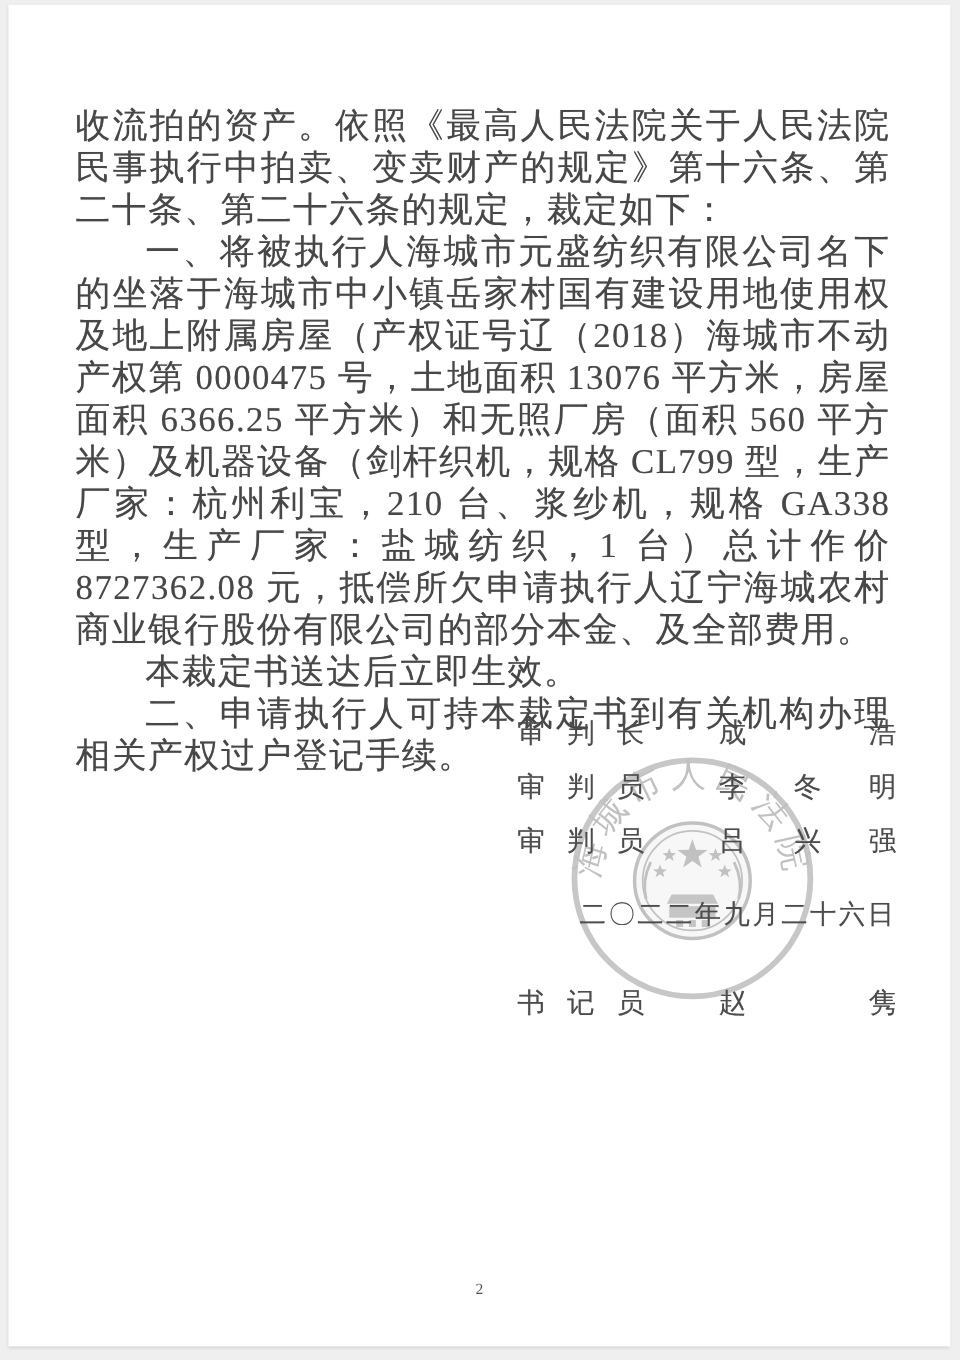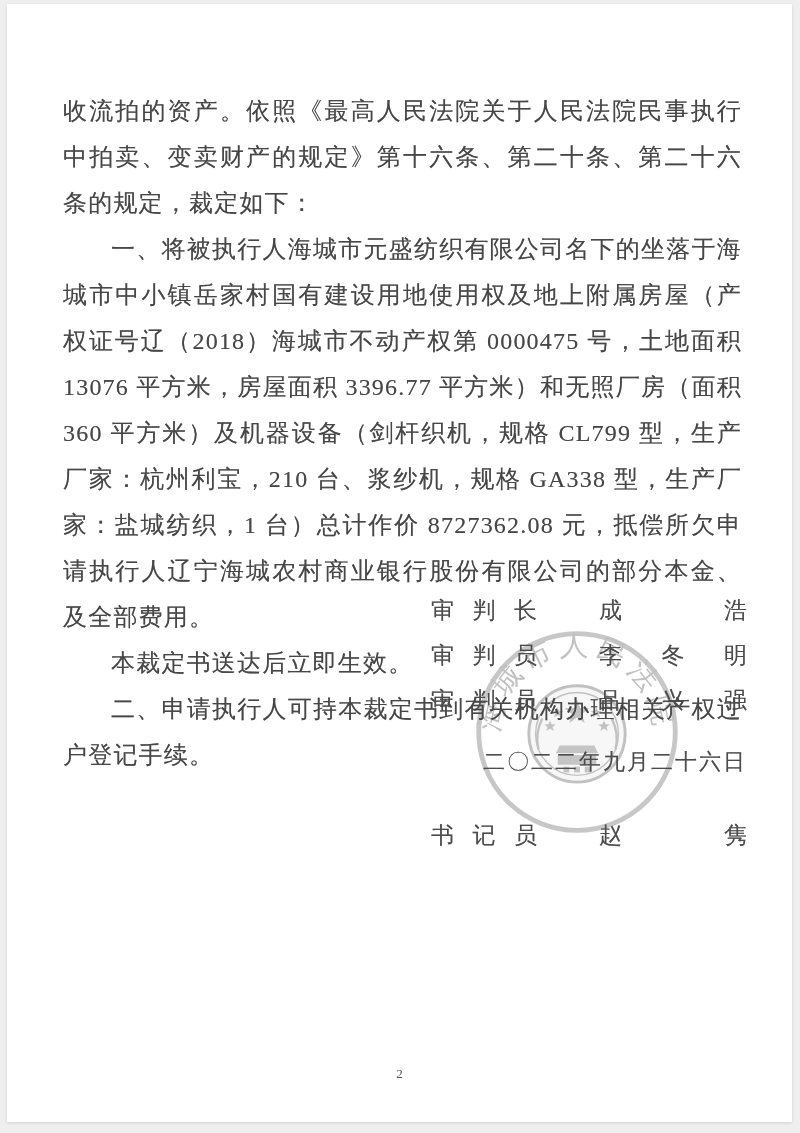--- a/index.html
+++ b/index.html
@@ -26,22 +26,22 @@
     background: #ffffff;
     box-shadow: 0 1px 3px rgba(0,0,0,0.12);
     overflow: hidden;
   }
   .doc-body {
     position: absolute;
     left: 56px;
     top: 84px;
     width: 679px;
     color: #474747;
-    font-size: 24px;
-    line-height: 46px;
+    font-size: 29px;
+    line-height: 35px;
     letter-spacing: 1.2px;
     text-align: justify;
     z-index: 2;
   }
   .doc-body p {
     margin: 0;
     text-shadow: 0 0 0.6px rgba(90,90,90,0.55);
   }
   .doc-body p.indent { text-indent: 2em; }
 
@@ -105,21 +105,21 @@
   }
 </style>
 </head>
 <body>
 
 <div class="scan-frame">
   <div class="paper">
 
     <div class="doc-body">
       <p>收流拍的资产。依照《最高人民法院关于人民法院民事执行中拍卖、变卖财产的规定》第十六条、第二十条、第二十六条的规定，裁定如下：</p>
-      <p class="indent">一、将被执行人海城市元盛纺织有限公司名下的坐落于海城市中小镇岳家村国有建设用地使用权及地上附属房屋（产权证号辽（2018）海城市不动产权第 0000475 号，土地面积 13076 平方米，房屋面积 3396.77 平方米）和无照厂房（面积 360 平方米）及机器设备（剑杆织机，规格 CL799 型，生产厂家：杭州利宝，210 台、浆纱机，规格 GA338 型，生产厂家：盐城纺织，1 台）总计作价 8727362.08 元，抵偿所欠申请执行人辽宁海城农村商业银行股份有限公司的部分本金、及全部费用。</p>
+      <p class="indent">一、将被执行人海城市元盛纺织有限公司名下的坐落于海城市中小镇岳家村国有建设用地使用权及地上附属房屋（产权证号辽（2018）海城市不动产权第 0000475 号，土地面积 13076 平方米，房屋面积 6366.25 平方米）和无照厂房（面积 560 平方米）及机器设备（剑杆织机，规格 CL799 型，生产厂家：杭州利宝，210 台、浆纱机，规格 GA338 型，生产厂家：盐城纺织，1 台）总计作价 8727362.08 元，抵偿所欠申请执行人辽宁海城农村商业银行股份有限公司的部分本金、及全部费用。</p>
       <p class="indent">本裁定书送达后立即生效。</p>
       <p class="indent">二、申请执行人可持本裁定书到有关机构办理相关产权过户登记手续。</p>
     </div>
 
     <svg class="seal" viewBox="0 0 220 220" xmlns="http://www.w3.org/2000/svg">
       <defs>
         <path id="sealArc" d="M 48.7 161.4 A 80 80 0 1 1 171.3 161.4" fill="none"></path>
       </defs>
       <circle cx="110" cy="110" r="102" fill="none" stroke="#a5a5a5" stroke-width="5"></circle>
       <text font-size="30" fill="#9c9c9c" font-family="Liberation Serif, DejaVu Serif, serif" letter-spacing="6">

